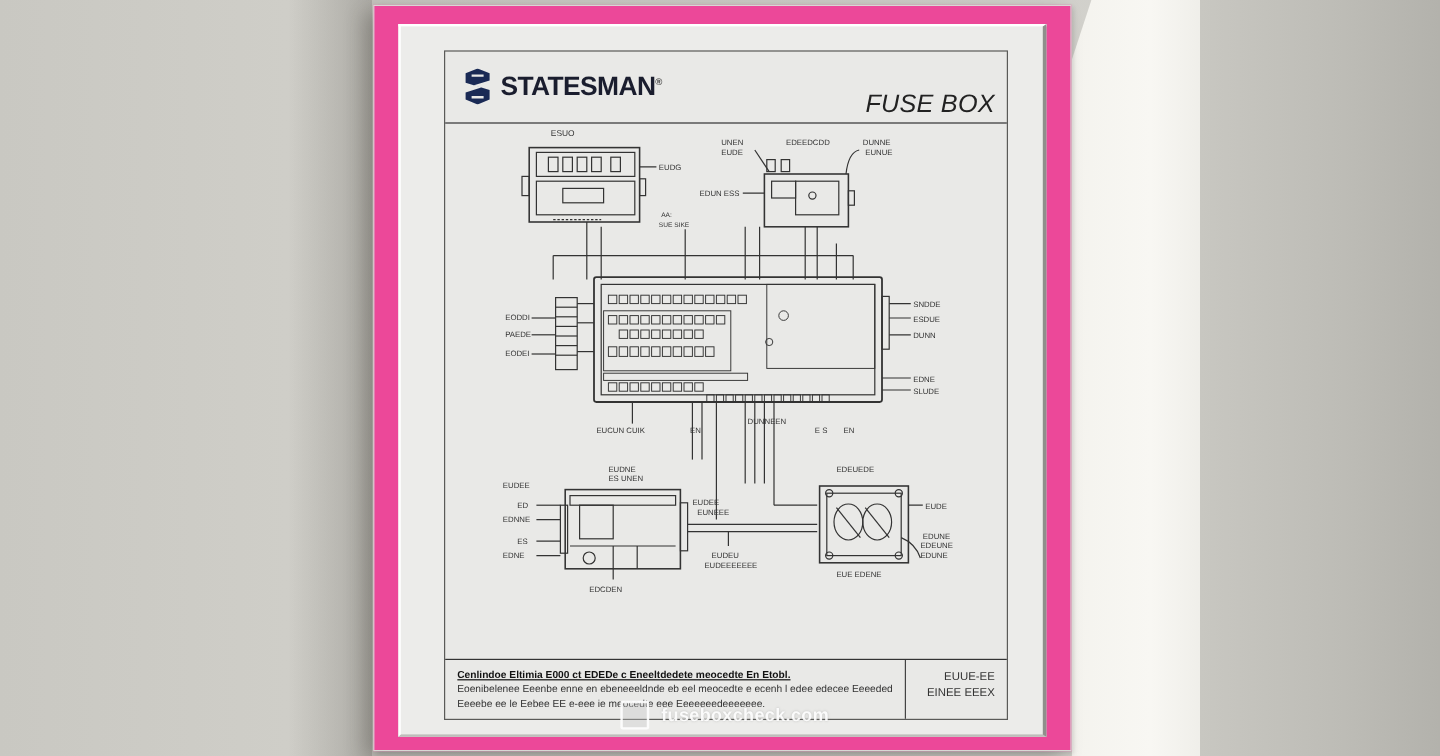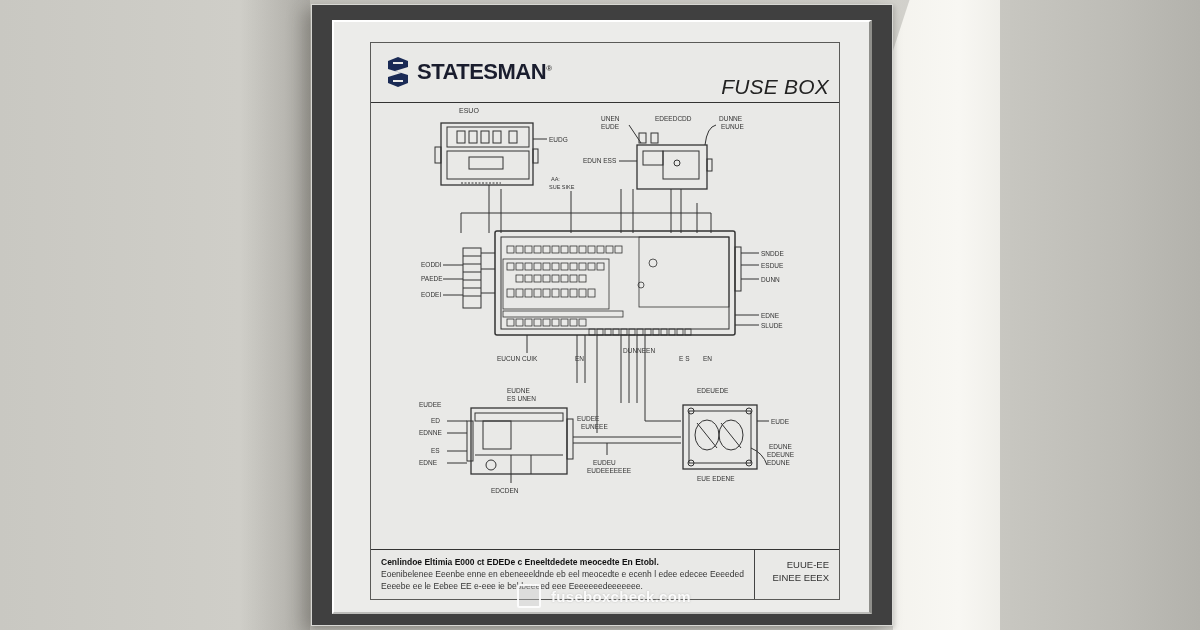--- a/index.html
+++ b/index.html
@@ -20,21 +20,21 @@
     background: linear-gradient(90deg, #f4f3ee 0%, #f8f7f3 60%, #efeee9 100%);
     clip-path: polygon(15% 0, 100% 0, 100% 100%, 0 100%, 0 8%);
   }
   .wall-right {
     position: absolute; left: 1000px; top: 0; width: 200px; height: 630px;
     background: linear-gradient(90deg, #c8c7c1 0%, #bdbcb6 60%, #b3b2ac 100%);
   }
 
   .frame {
     position: absolute; left: 311px; top: 4px; width: 582px; height: 622px;
-    background: #404040;
+    background: #ec4899;
     border: 1px solid #d8d8d4;
     box-shadow: -8px 6px 16px rgba(40,35,30,0.28), 2px 2px 4px rgba(0,0,0,0.12);
   }
   .frame-inner {
     position: absolute; left: 20px; top: 15px; width: 540px; height: 594px;
     background: #ececea;
     border-left: 2px solid #ffffff;
     border-top: 2px solid #ffffff;
     border-right: 3px solid #8f8f8b;
     border-bottom: 2px solid #bdbdba;
@@ -66,21 +66,21 @@
   .diagram { position: absolute; left: 0; top: 60px; width: 470px; height: 440px; }
 
   .footer {
     position: absolute; left: 0; bottom: 0; right: 0; height: 50px;
     border-top: 1.5px solid #333;
     display: flex;
   }
   .footer-main { flex: 1; padding: 6px 10px; border-right: 1.5px solid #444; }
   .footer-side { width: 94px; padding: 8px 10px; text-align: right; }
   .fline { font-size: 8.5px; color: #333; line-height: 12px; white-space: nowrap; overflow: hidden; }
-  .fline b { font-weight: 700; color: #111; }
+  .fline b { font-weight: 700; color: #111; text-decoration: underline; }
   .fside { font-size: 9.5px; color: #333; line-height: 13px; }
 
   .watermark {
     position: absolute; left: 517px; top: 584px; display: flex; align-items: center; gap: 10px;
     color: rgba(255,255,255,0.92); font-size: 15px; font-weight: 700; letter-spacing: 0.3px;
     text-shadow: 0 0 2px rgba(120,120,120,0.4);
   }
   .wm-icon {
     width: 24px; height: 24px; border: 2px solid rgba(255,255,255,0.9); border-radius: 2px;
     position: relative; background: rgba(200,200,200,0.35);
@@ -335,21 +335,21 @@
         <text x="396" y="354" fill="#333" stroke="none">EDEUNE</text>
         <text x="396" y="362" fill="#333" stroke="none">EDUNE</text>
         <text x="326" y="378" fill="#333" stroke="none">EUE EDENE</text>
       </g>
     </svg>
 
     <div class="footer">
       <div class="footer-main">
         <div class="fline"><b>Cenlindoe Eltimia E000 ct EDEDe  c Eneeltdedete meocedte En Etobl.</b></div>
         <div class="fline">Eoenibelenee  Eeenbe enne en ebeneeeldnde eb eel meocedte e ecenh l edee edecee Eeeeded</div>
-        <div class="fline">Eeeebe ee le Eebee EE e-eee ie bebbeeeed eee  Eeeeeeedeeeeeee.</div>
+        <div class="fline">Eeeebe ee le Eebee EE e-eee ie meocedte eee  Eeeeeeedeeeeeee.</div>
       </div>
       <div class="footer-side">
         <div class="fside">EUUE-EE</div>
         <div class="fside">EINEE EEEX</div>
       </div>
     </div>
   </div>
 </div>
 
 <div class="watermark">

